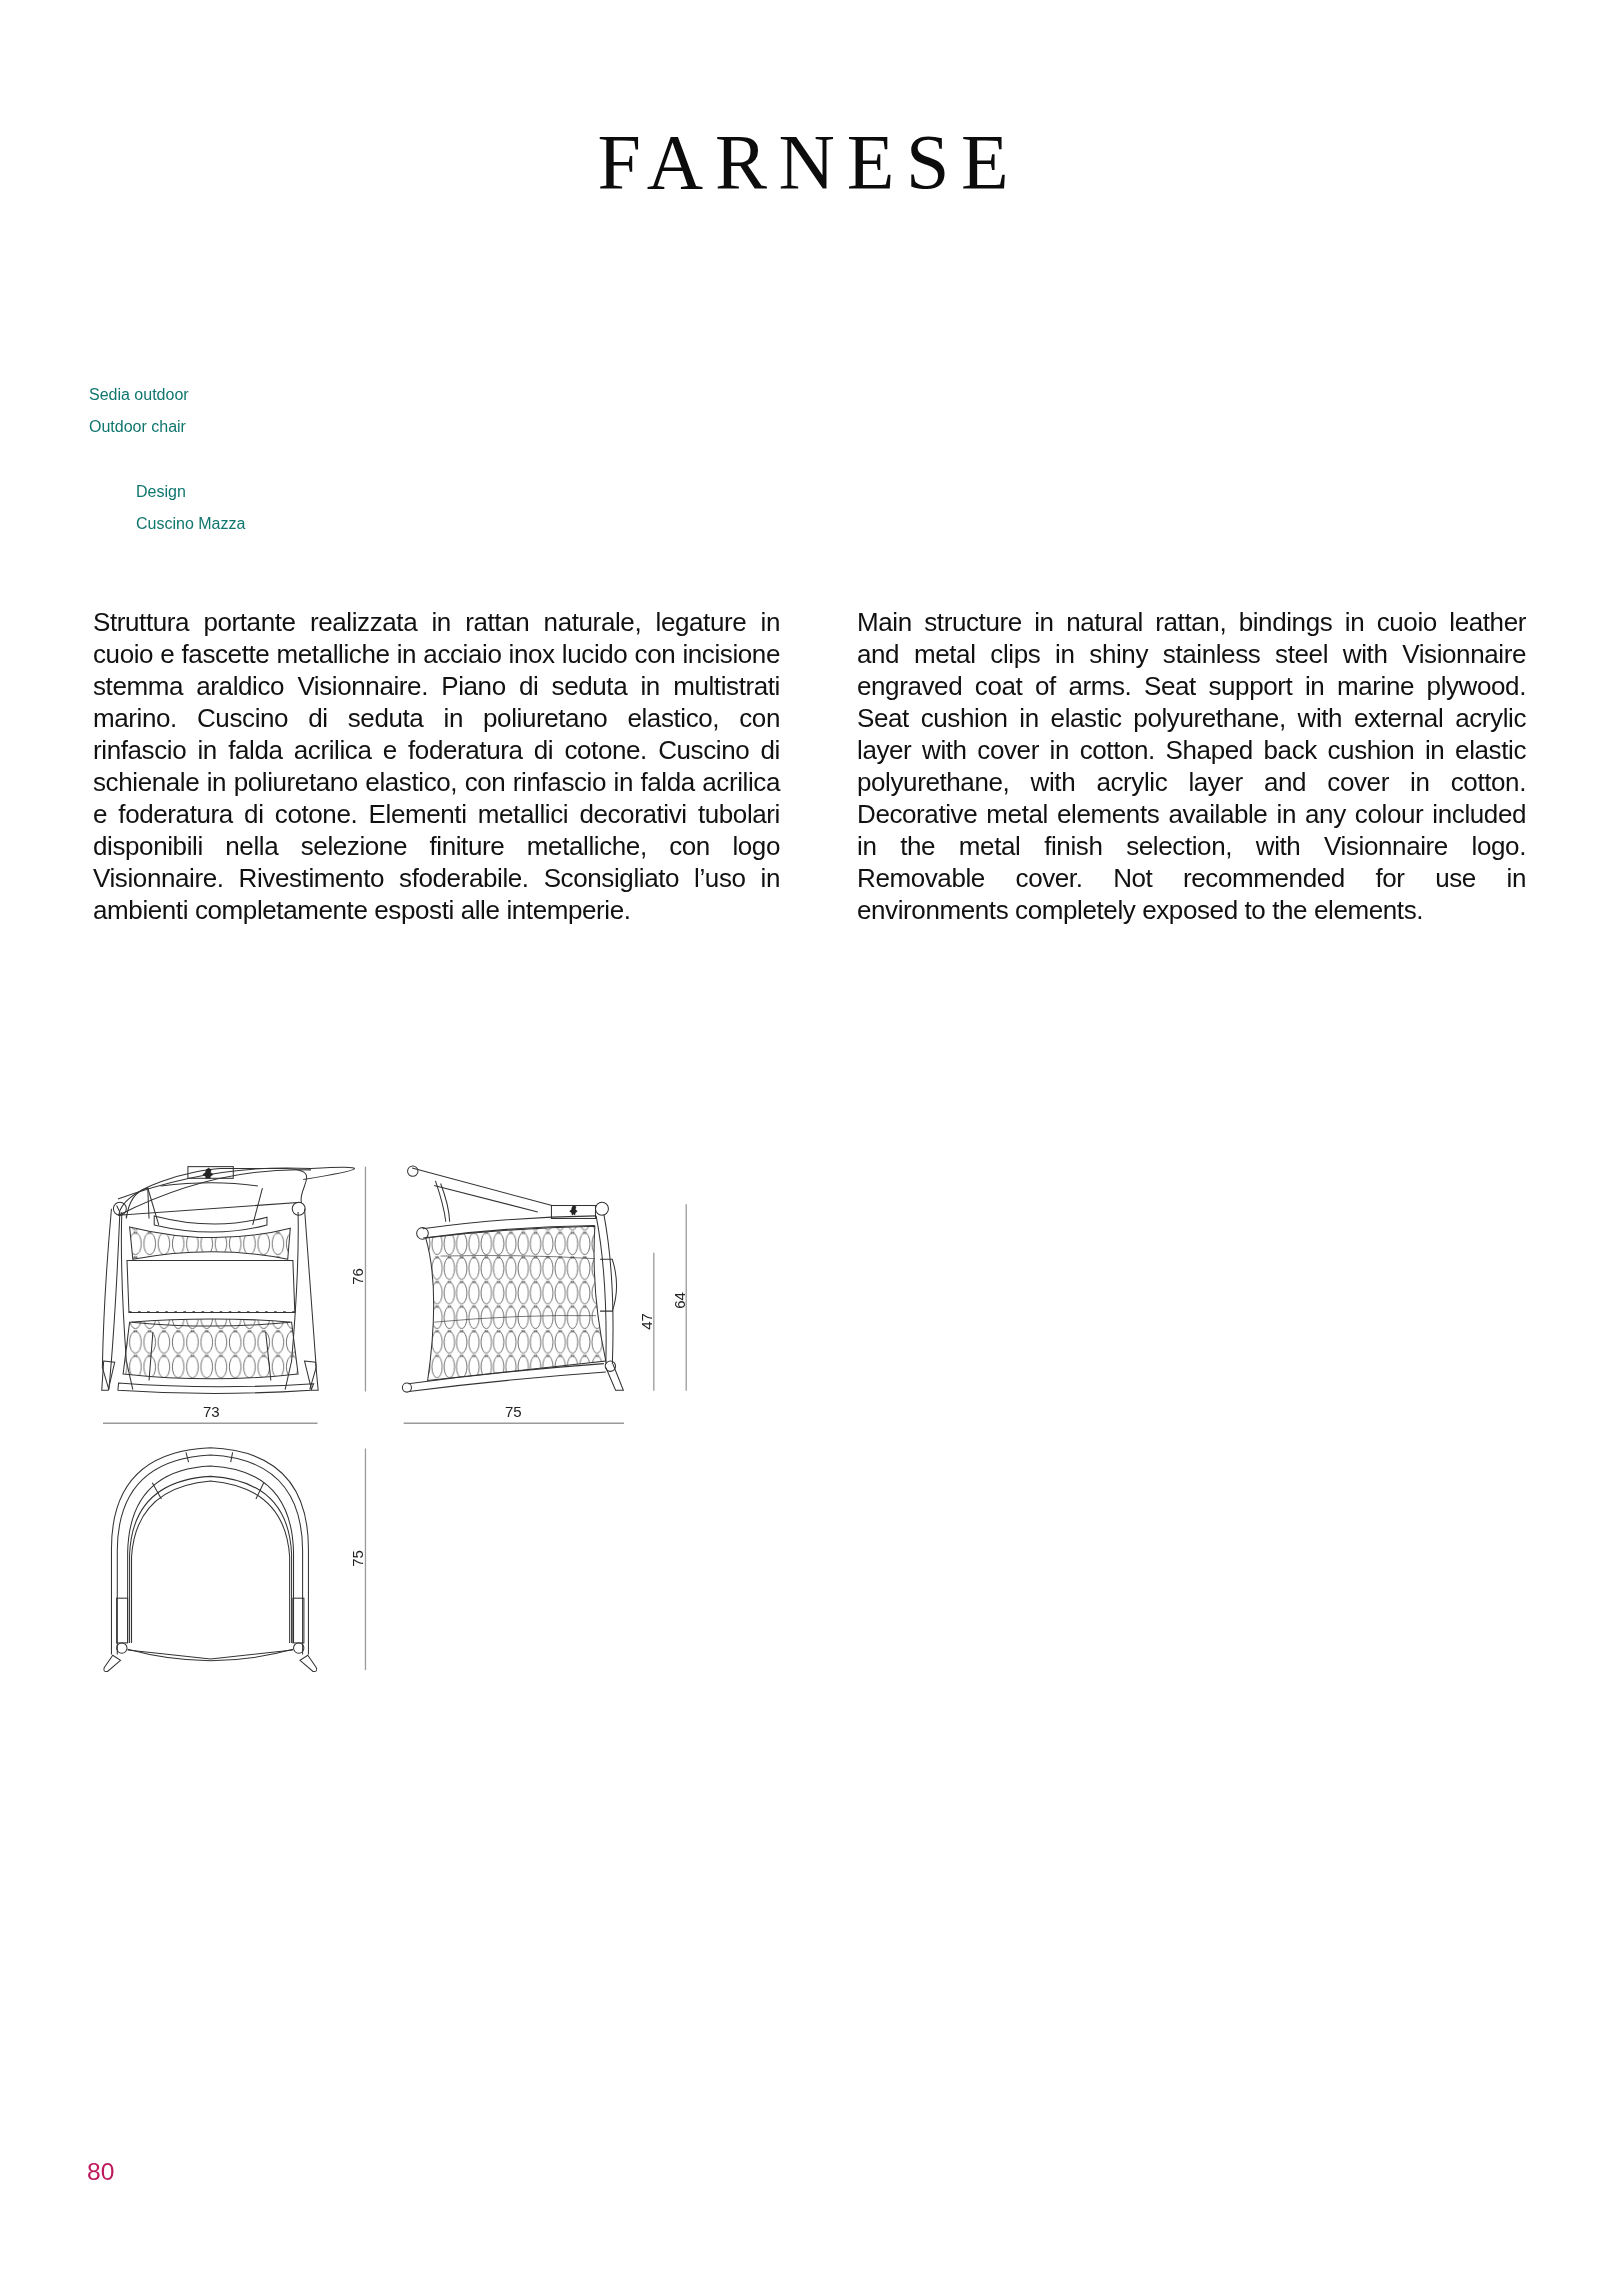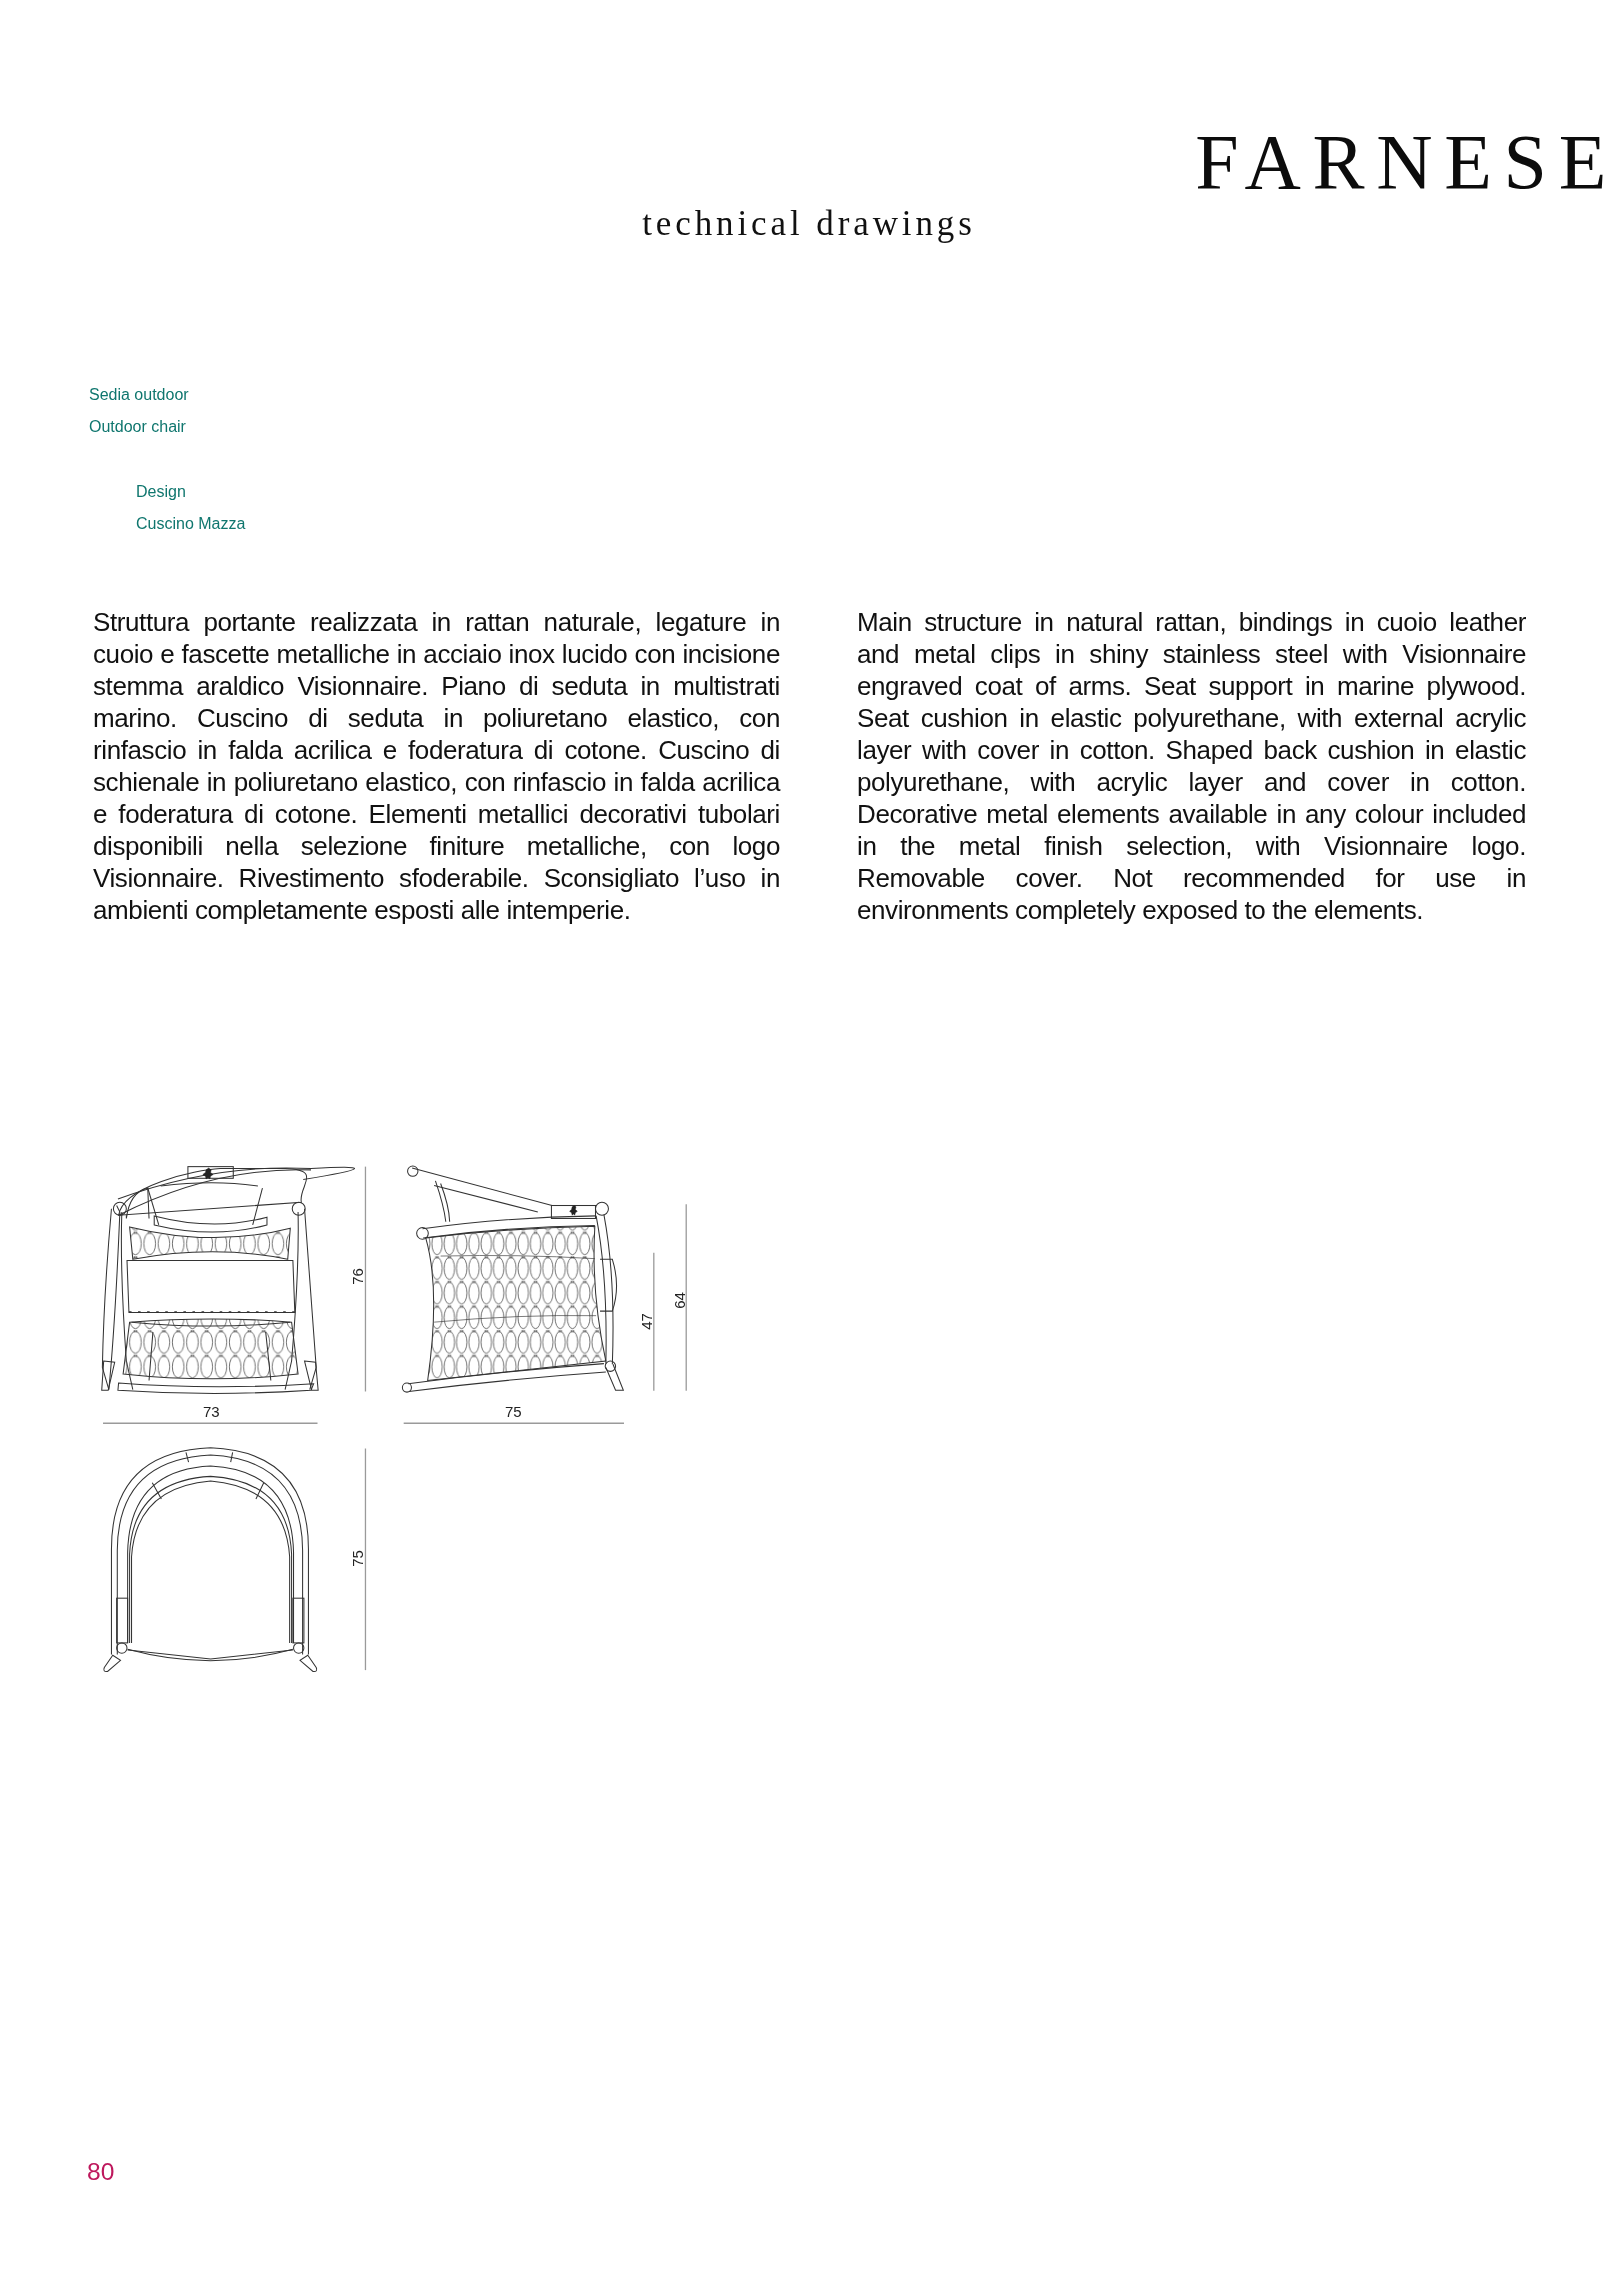--- a/index.html
+++ b/index.html
@@ -1,20 +1,20 @@
 <!DOCTYPE html>
 <html style="font-size:10.4px"><head>
   <meta charset="utf-8">
   <style>
     html, body { margin: 0; padding: 0; background: #ffffff; }
     body { width: 1618px; height: 2273px; position: relative; overflow: hidden; color: #111111; }
     .page { position: absolute; left: 0; top: 0; width: 1618px; height: 2273px; background: #fff; }
 
     .title {
-      position: absolute; left: 0; width: 1618px; top: 123px; text-align: right;
+      position: absolute; left: 0; width: 1618px; top: 123px; text-align: center;
       font-family: "Liberation Serif", "DejaVu Serif", serif; font-weight: 400;
       font-size: 78px; letter-spacing: 11.7px; line-height: 1; color: #0c0c0c;
     }
     .subtitle {
       position: absolute; left: 0; width: 1618px; top: 206px; text-align: center;
       font-family: "Liberation Serif", "DejaVu Serif", serif; font-size: 35px;
       letter-spacing: 3.9px; line-height: 1; color: #111;
     }
 
     .meta { position: absolute; left: 89px; font-family: "Liberation Sans", "DejaVu Sans", sans-serif; font-size: 16px; line-height: 32px; color: #0f766e; }
@@ -44,21 +44,20 @@
       position: absolute; left: 87px; top: 2158px;
       font-family: "Liberation Sans", "DejaVu Sans", sans-serif; font-size: 24.6px; color: #be185d;
     }
   </style>
 </head>
 <body>
 
 <div class="page">
 
   <div class="title">FARNESE</div>
-  <div class="subtitle">technical drawings</div>
 
   <div class="meta meta-product">
     <div>Sedia outdoor</div>
     <div class="italic">Outdoor chair</div>
   </div>
 
   <div class="meta meta-design">
     <div>Design</div>
     <div>Cuscino Mazza</div>
   </div>

